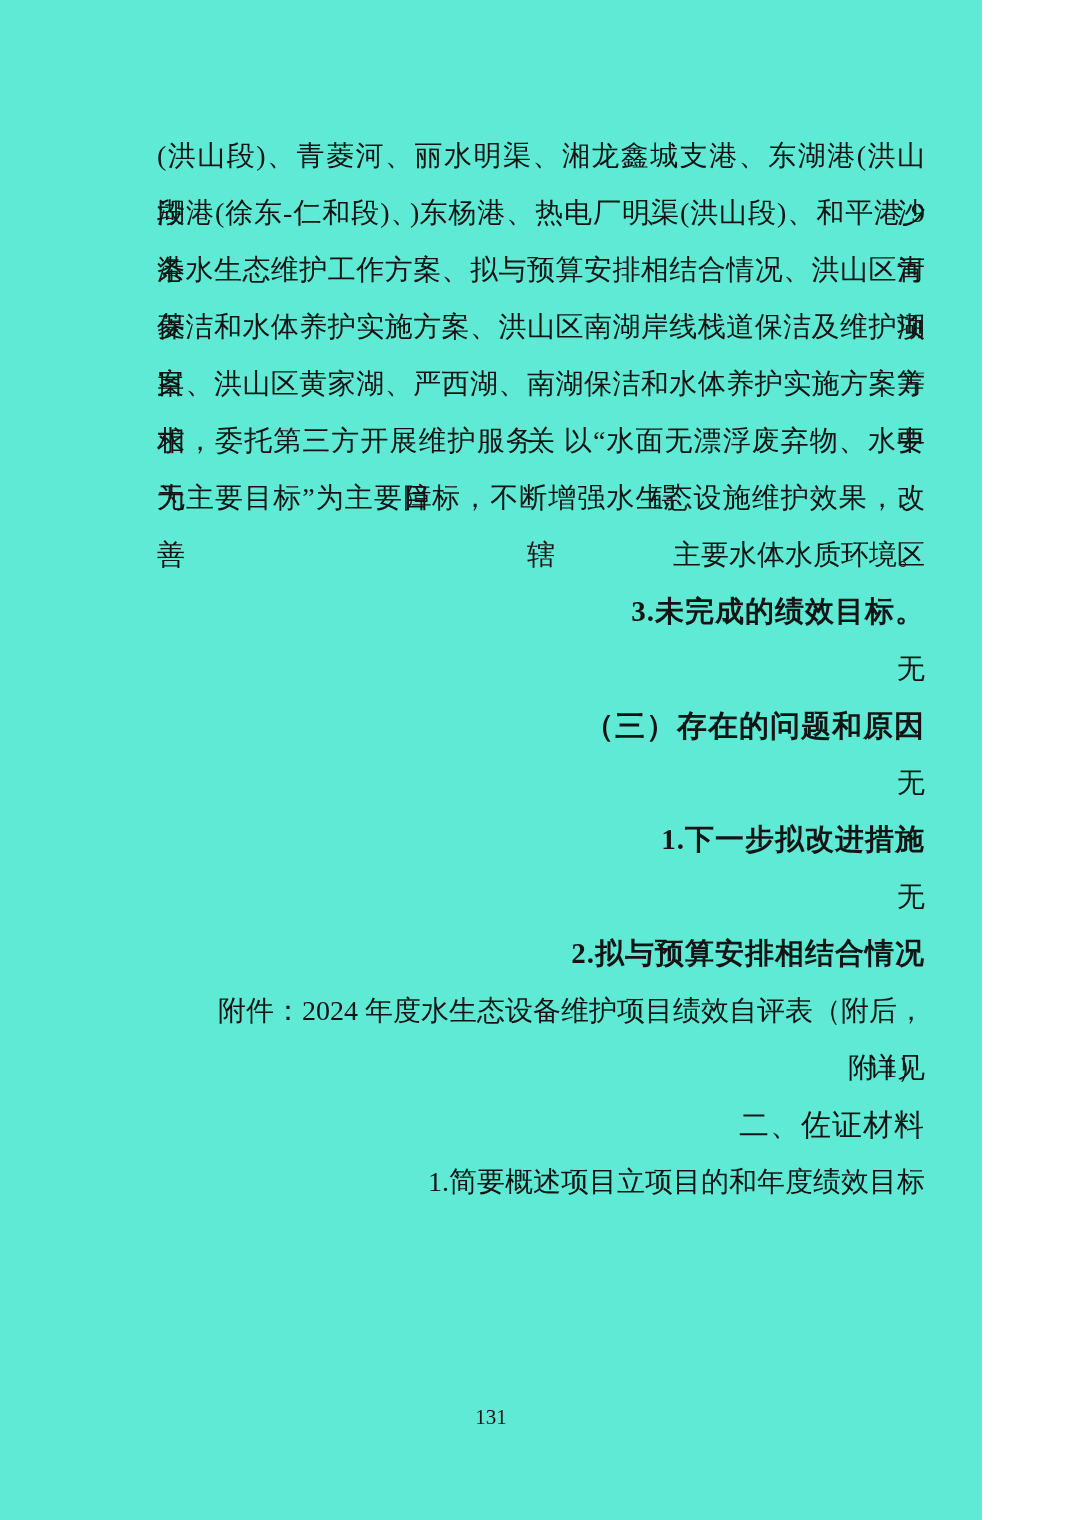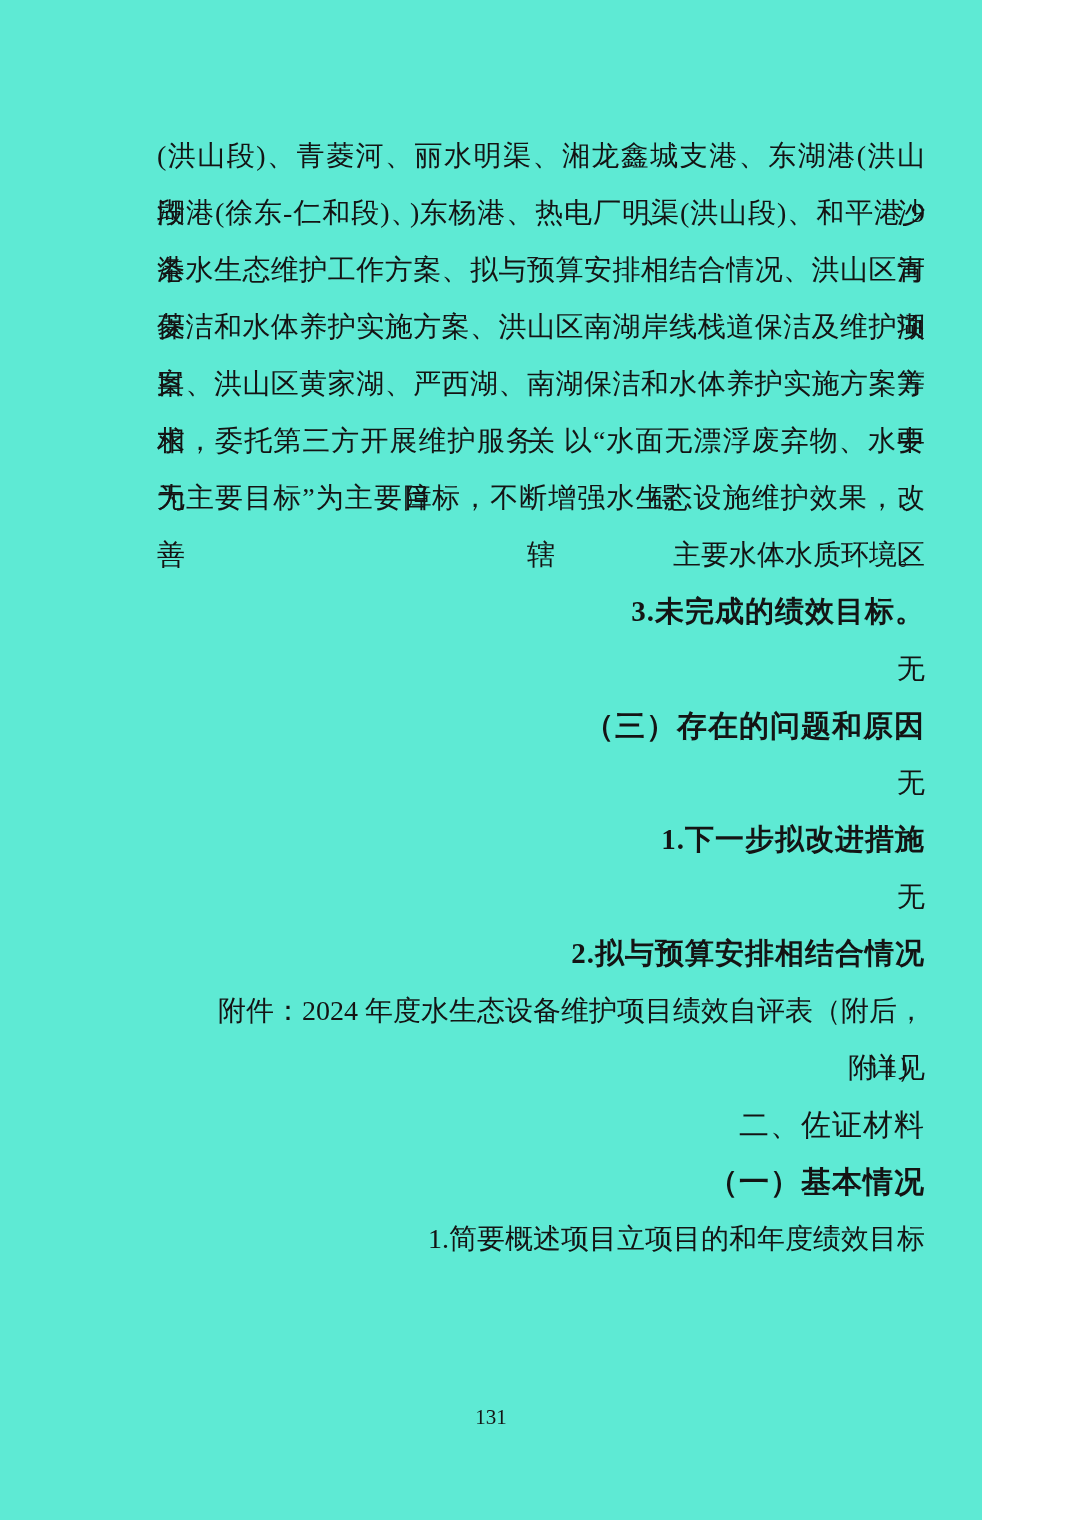--- a/index.html
+++ b/index.html
@@ -83,18 +83,17 @@
     <p class="line indent">无</p>
 
     <p class="line indent bold-head">1.下一步拟改进措施</p>
     <p class="line indent">无</p>
 
     <p class="line indent bold-head">2.拟与预算安排相结合情况</p>
     <p class="line indent">附件：2024 年度水生态设备维护项目绩效自评表（附后，详见</p>
     <p class="line">附 1）</p>
 
     <p class="line indent2 big-regular">二、佐证材料</p>
-    <p class="line indent section-head">（一）基本情况</p>
     <p class="line indent">1.简要概述项目立项目的和年度绩效目标</p>
   </div>
 
   <div class="footer">131</div>
 </div>
 
 </body></html>

